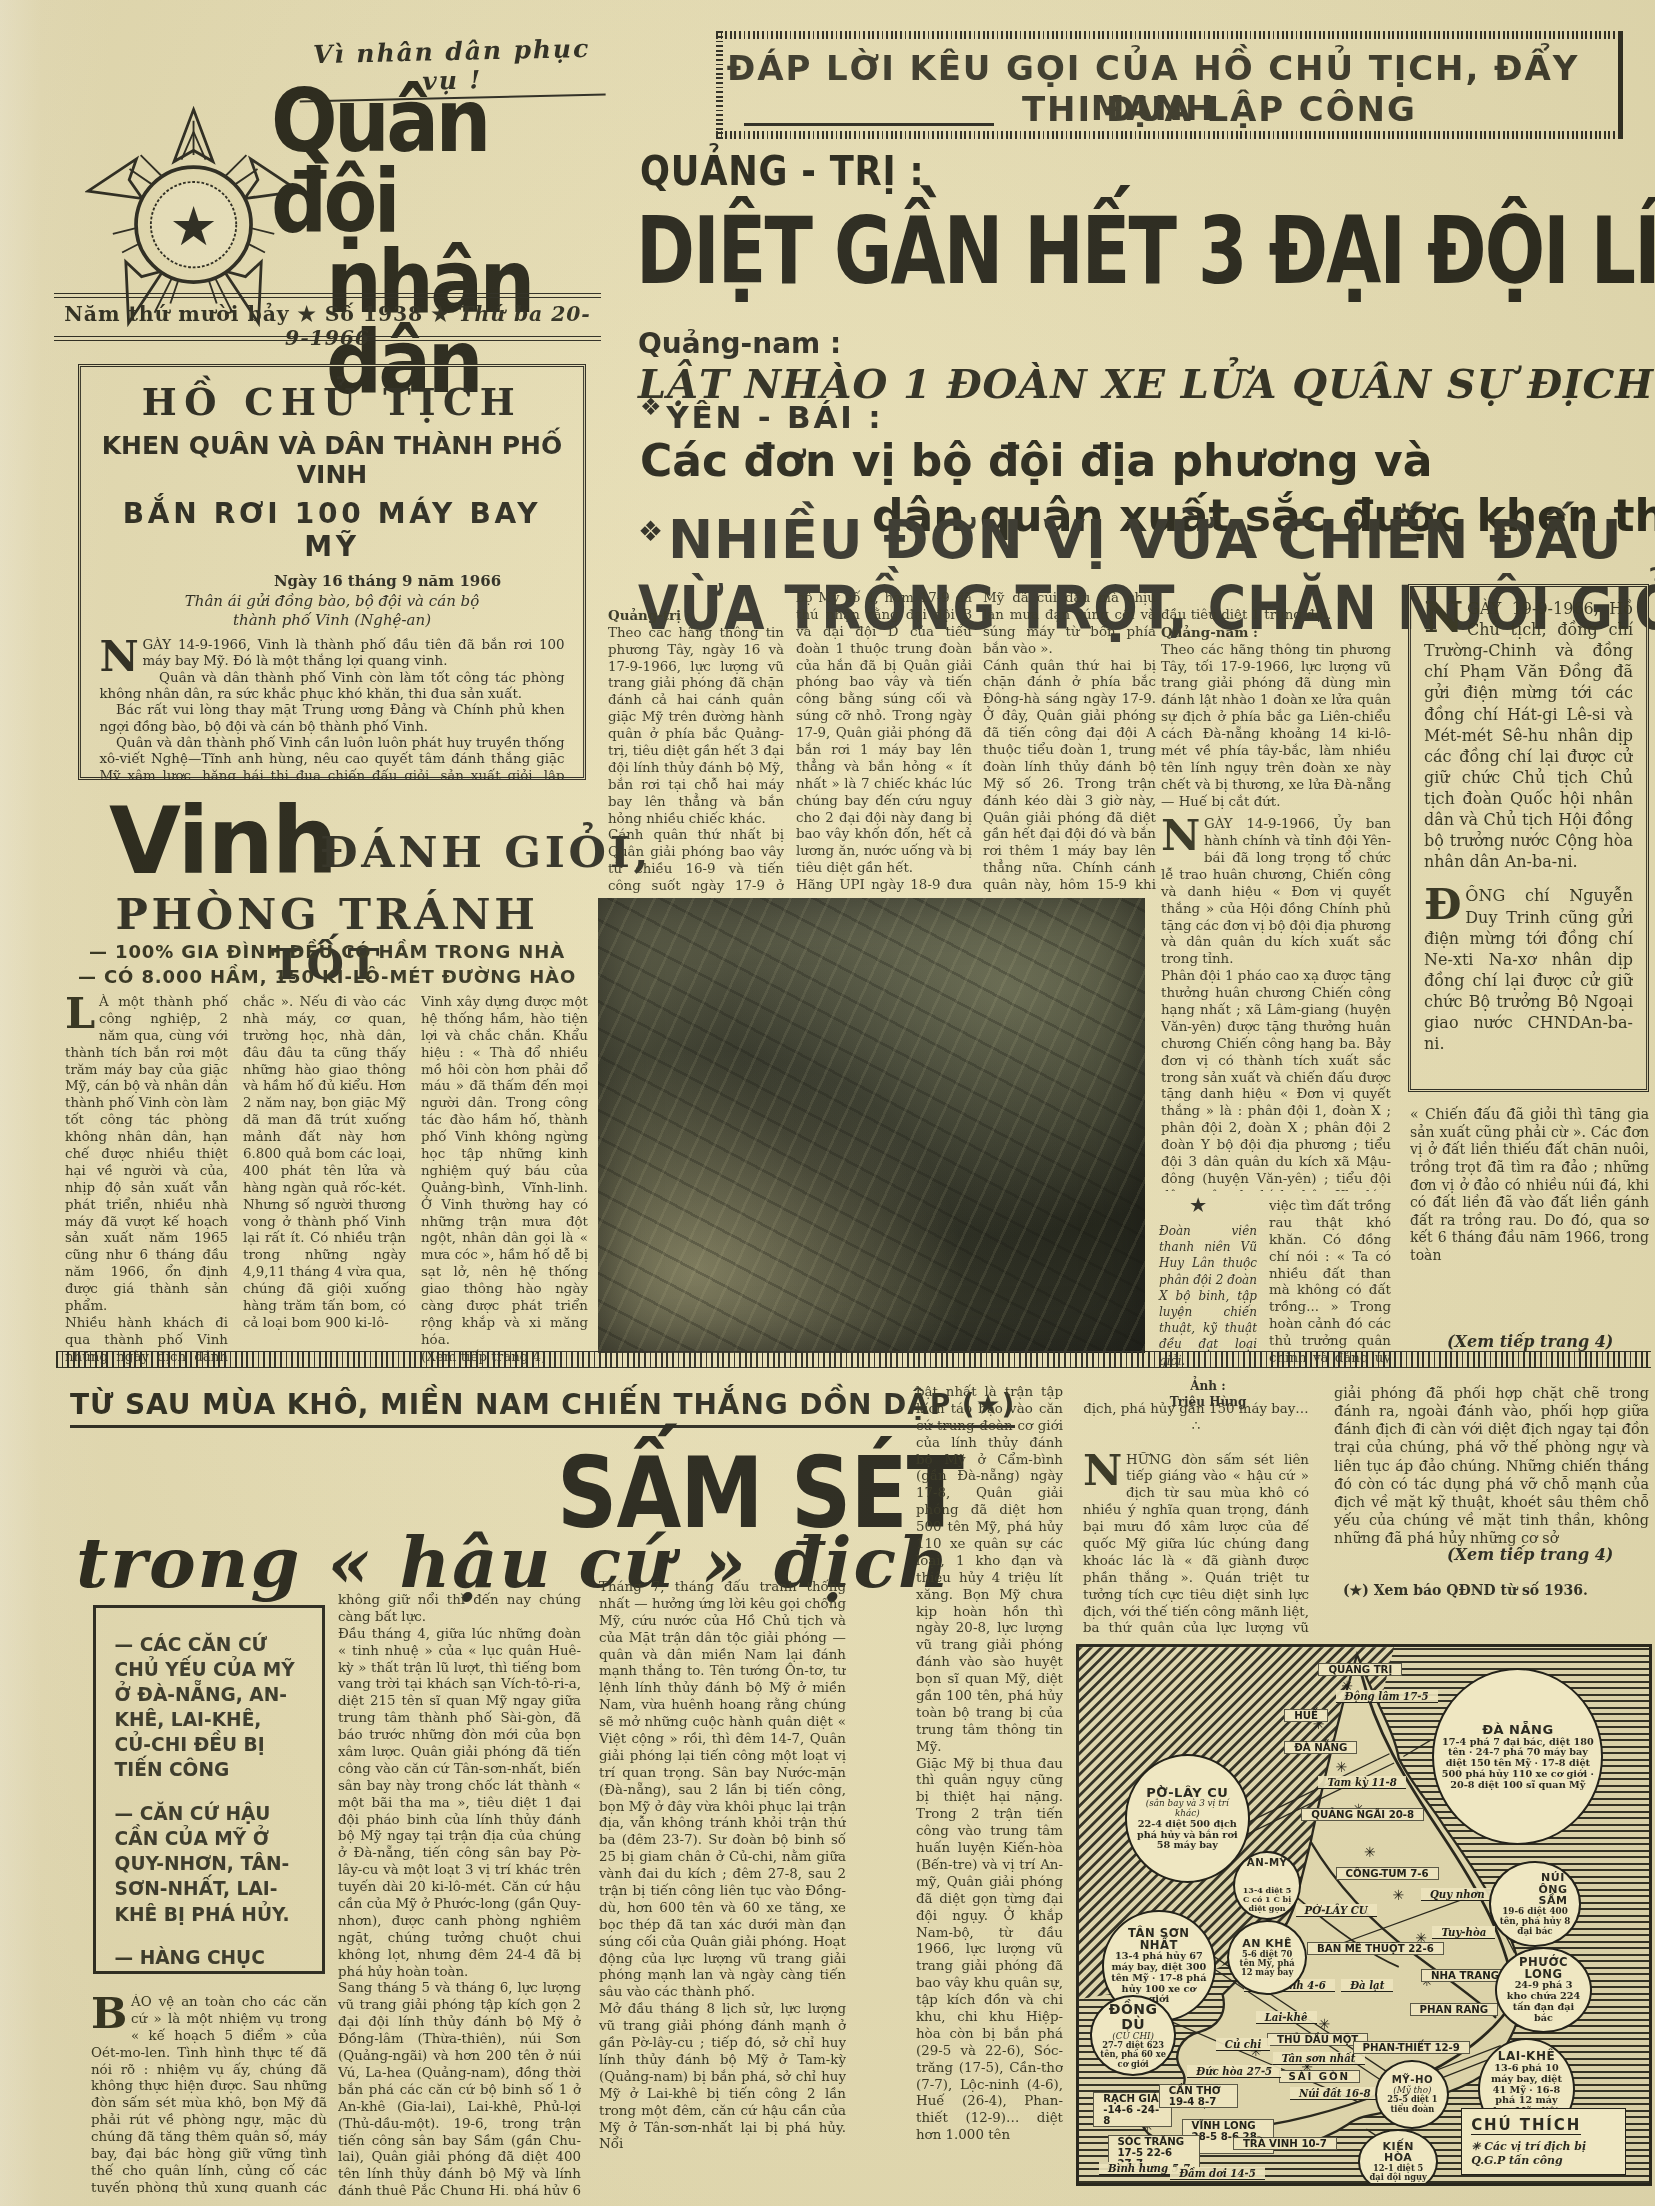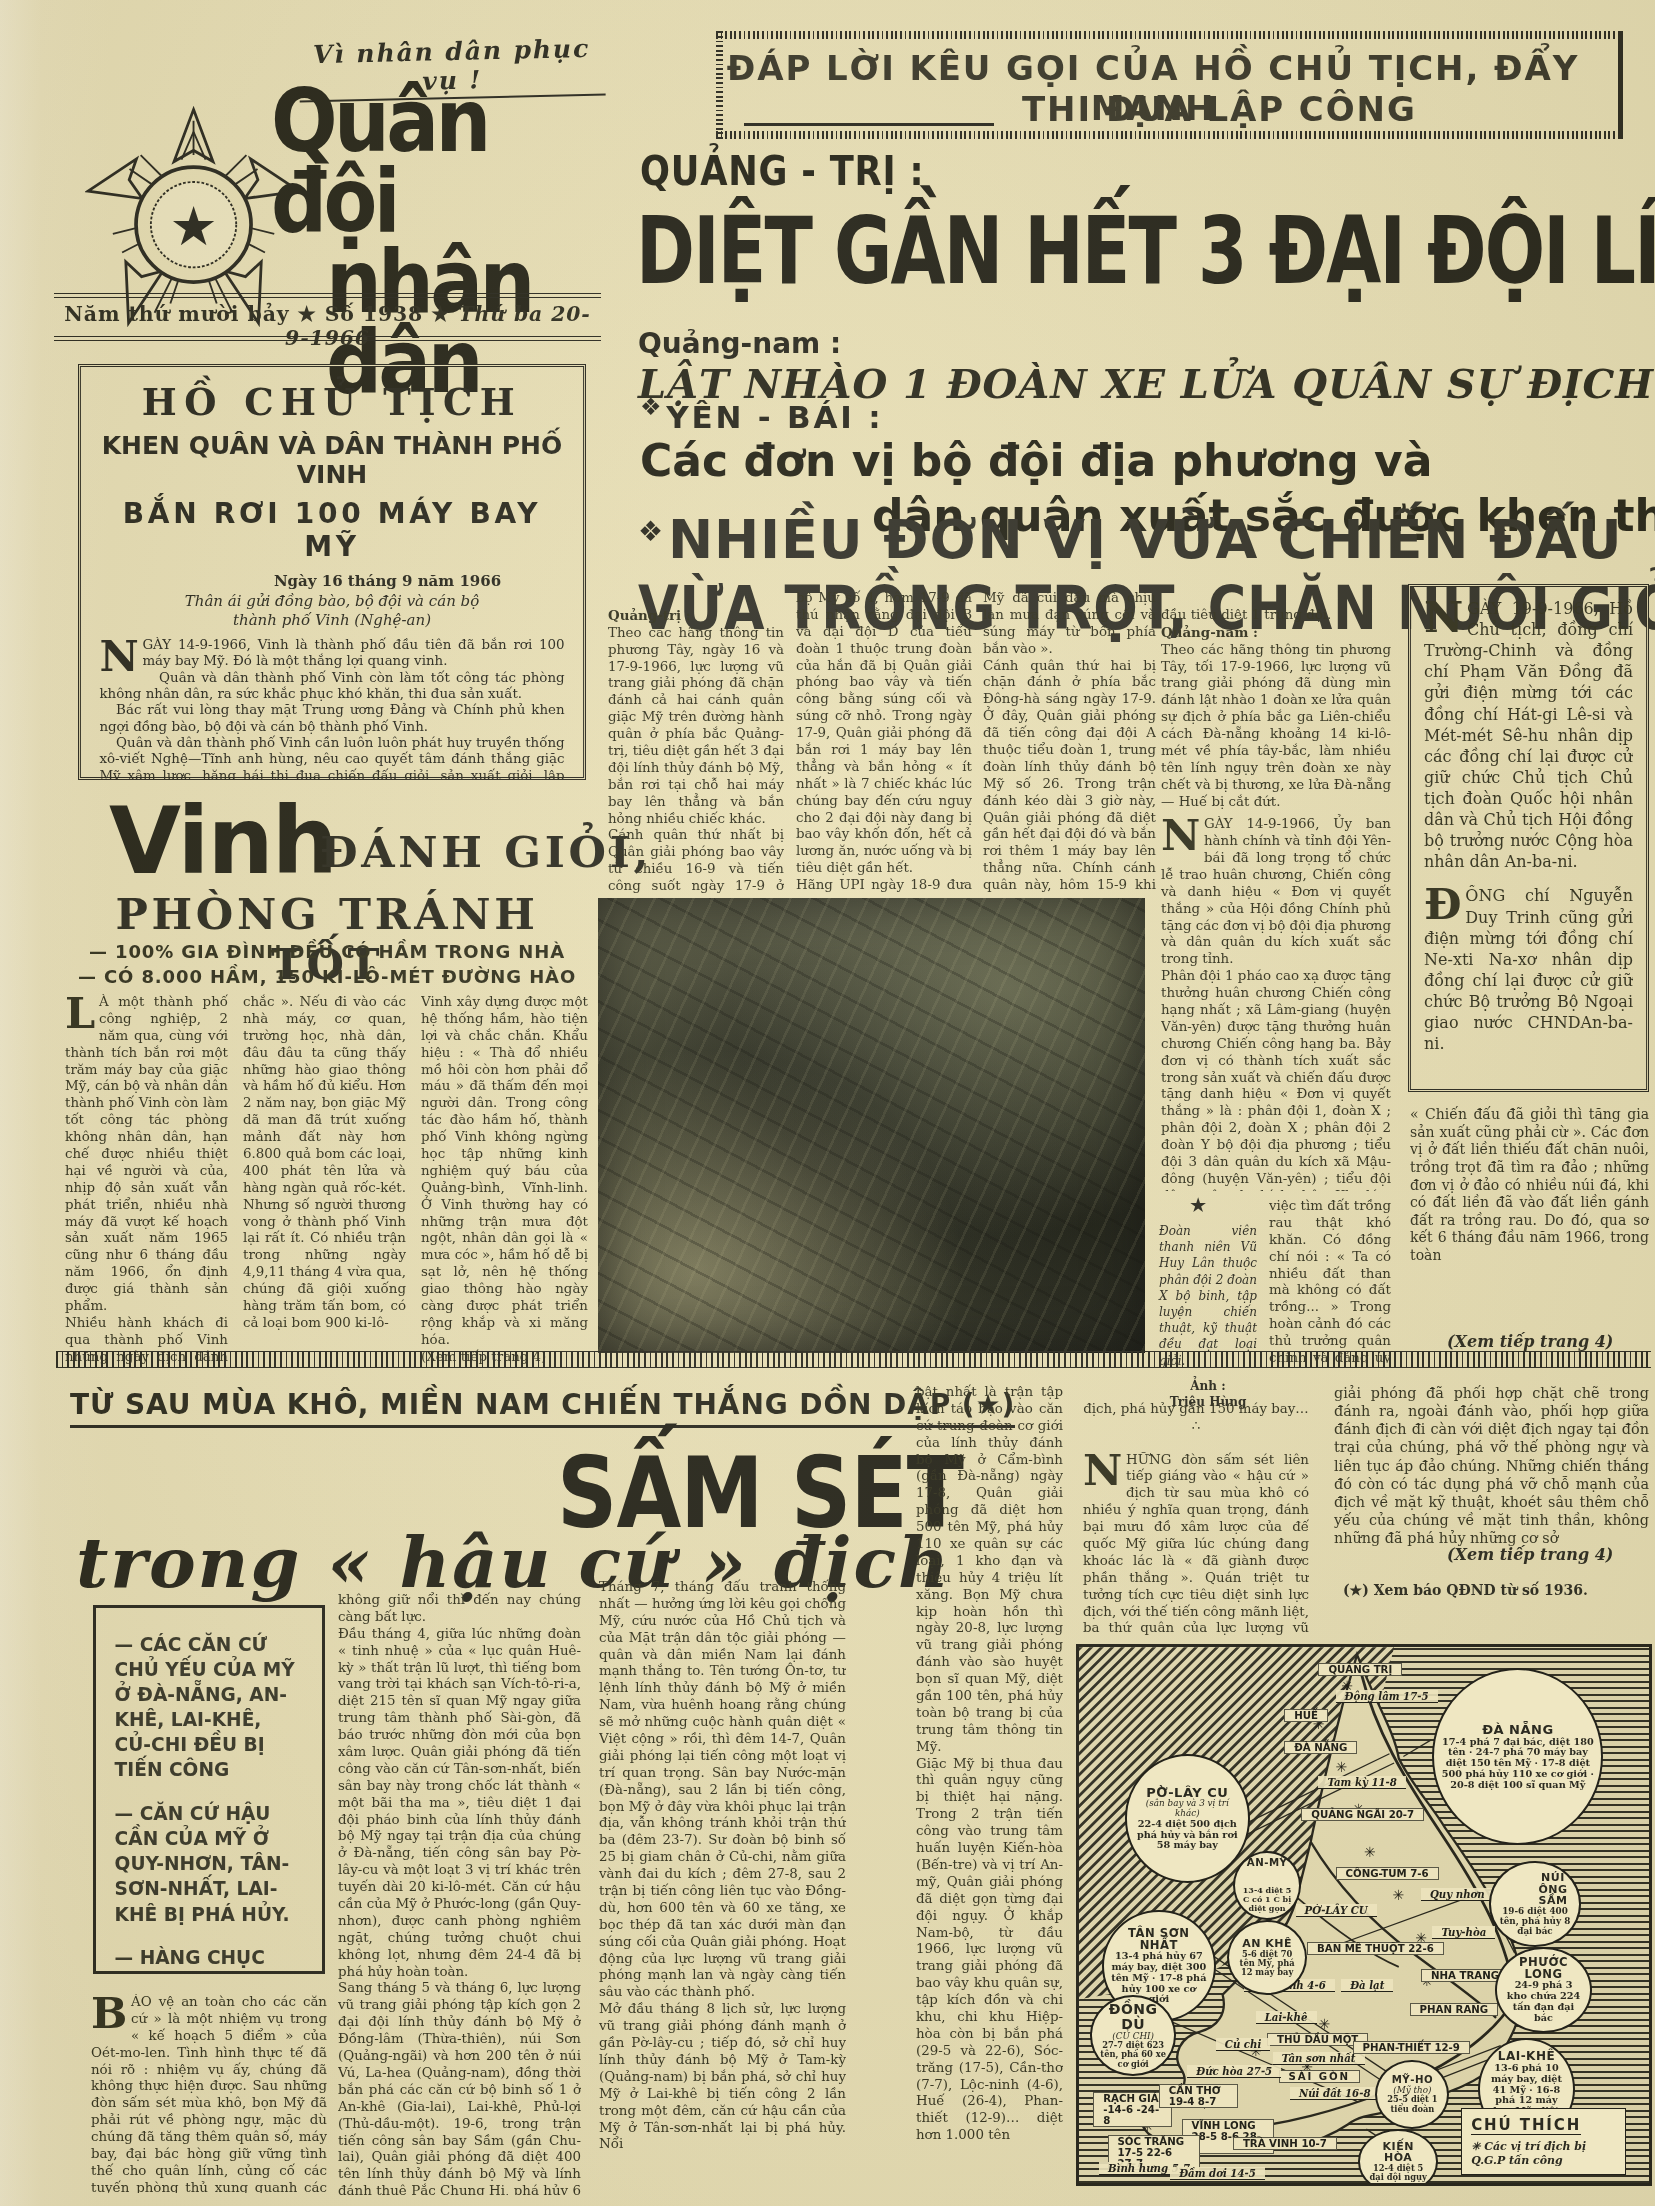--- a/index.html
+++ b/index.html
@@ -325,29 +325,29 @@
       <b style="font-size:12px;">LAI-KHÊ</b>
       <span>13-6 phá 10 máy bay, diệt 41 Mỹ · 16-8 phá 12 máy bay Mỹ, diệt 105 tên</span>
     </div>
     <div class="co" style="left:52%;top:77%;width:13%;height:13%;">
       <b style="font-size:10.2px;">MỸ-HO</b>
       <i>(Mỹ tho)</i>
       <span style="font-size:8.3px;">25-5 diệt 1 tiểu đoàn</span>
     </div>
     <div class="co" style="left:49%;top:90%;width:14%;height:12%;">
       <b style="font-size:11px;">KIẾN HÒA</b>
-      <span style="font-size:8.3px;">12-4 diệt 5 đại đội ngụy</span>
+      <span style="font-size:8.3px;">12-1 diệt 5 đại đội ngụy</span>
     </div>
 
     <div class="mlabel" style="left:42%;top:3%;">QUẢNG TRỊ</div>
     <div class="mlabel it" style="left:45%;top:8%;">Động lâm 17-5</div>
     <div class="mlabel" style="left:36%;top:11.5%;">HUẾ</div>
     <div class="mlabel" style="left:36%;top:17.5%;">ĐÀ NẴNG</div>
     <div class="mlabel it" style="left:42%;top:24%;">Tam kỳ 11-8</div>
-    <div class="mlabel" style="left:39%;top:30%;">QUẢNG NGÃI 20-7</div>
+    <div class="mlabel" style="left:39%;top:30%;">QUẢNG NGÃI 20-8</div>
     <div class="mlabel" style="left:45%;top:41%;">CÔNG-TUM 7-6</div>
     <div class="mlabel it" style="left:60%;top:45%;">Quy nhơn</div>
     <div class="mlabel it" style="left:38%;top:48%;">PỜ-LÂY CU</div>
     <div class="mlabel it" style="left:62%;top:52%;">Tuy-hòa</div>
     <div class="mlabel" style="left:40%;top:55%;">BAN MÊ THUỘT 22-6</div>
     <div class="mlabel" style="left:60%;top:60%;">NHA TRANG</div>
     <div class="mlabel it" style="left:29%;top:62%;">Lộc-ninh 4-6</div>
     <div class="mlabel it" style="left:46%;top:62%;">Đà lạt</div>
     <div class="mlabel" style="left:58%;top:66.5%;">PHAN RANG</div>
     <div class="mlabel it" style="left:31%;top:68%;">Lai-khê</div>

